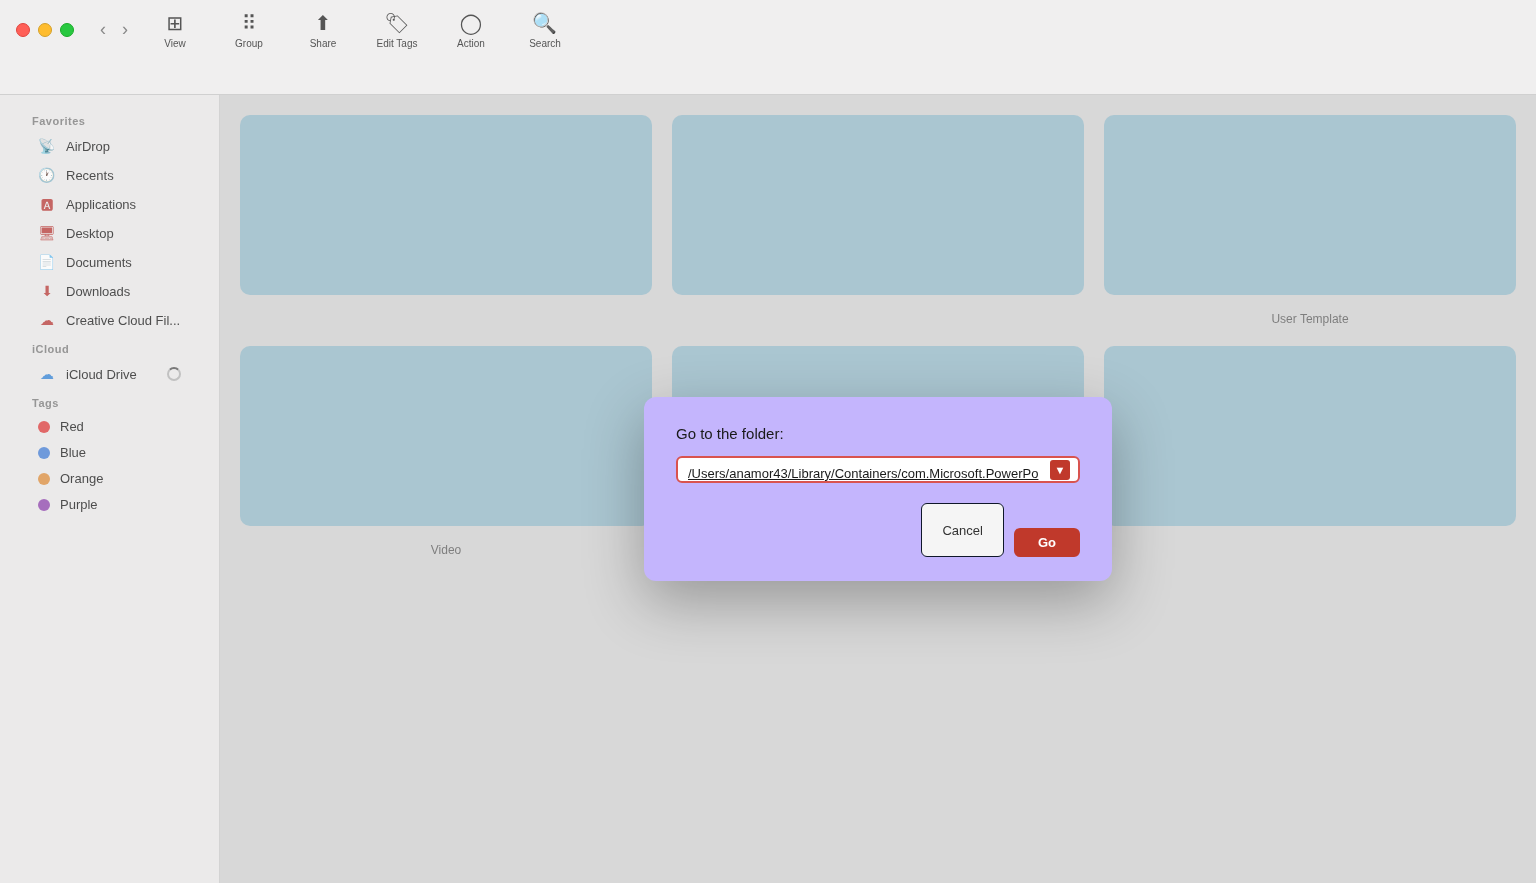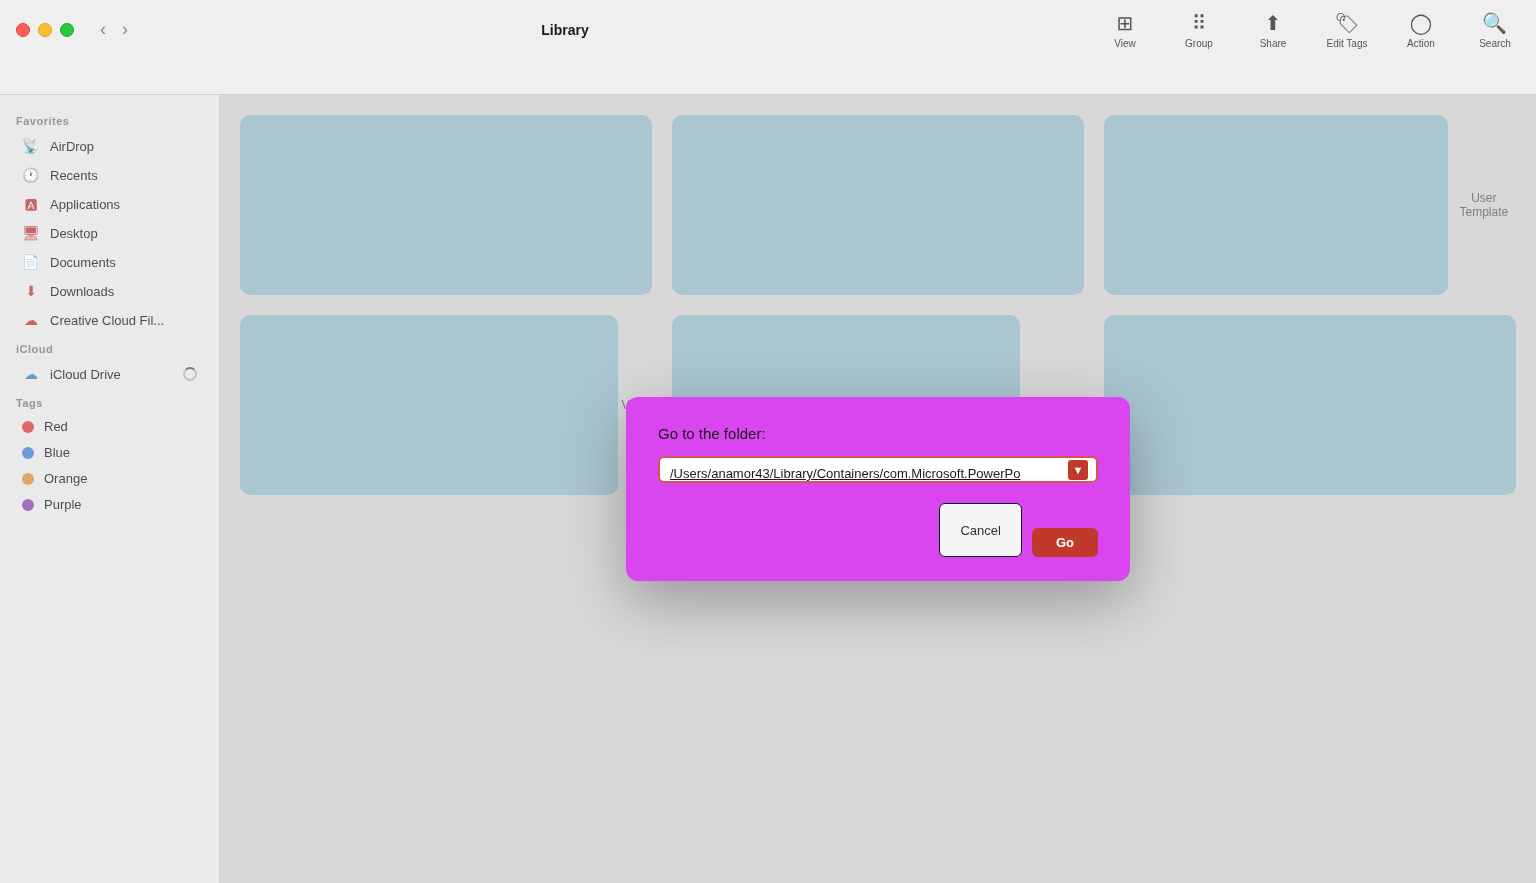--- a/index.html
+++ b/index.html
@@ -99,21 +99,21 @@
     .main-content {
       display: flex;
       flex: 1;
       overflow: hidden;
     }
 
     
     .sidebar {
       width: 220px;
       background: rgba(236, 234, 234, 0.92);
-      padding: 12px 0;
+      padding: 12px 16px;
       overflow-y: auto;
       border-right: 1px solid #d0d0d0;
       opacity: 0.85;
     }
 
     .sidebar-section-label {
       font-size: 11px;
       font-weight: 700;
       color: #888;
       padding: 8px 16px 4px 16px;
@@ -161,23 +161,23 @@
       display: grid;
       grid-template-columns: repeat(3, 1fr);
       gap: 20px;
       align-content: start;
       position: relative;
       overflow: hidden;
     }
 
     .file-item {
       display: flex;
-      flex-direction: row;
-      align-items: center;
-      gap: 4px;
+      flex-direction: column;
+      align-items: center;
+      gap: 17px;
     }
 
     .folder-icon {
       width: 100%;
       height: 180px;
       background: #8dc4db;
       border-radius: 10px;
     }
 
     .folder-label {
@@ -191,24 +191,24 @@
       position: absolute;
       top: 0; left: 0; right: 0; bottom: 0;
       background: rgba(200, 200, 200, 0.5);
       display: flex;
       align-items: center;
       justify-content: center;
       z-index: 100;
     }
 
     .dialog {
-      background: #d946ef;
+      background: #c4b5fd;
       border-radius: 12px;
       padding: 28px 32px 24px 32px;
-      width: 504px;
+      width: 468px;
       box-shadow: 0 20px 60px rgba(0,0,0,0.3);
     }
 
     .dialog-title {
       font-size: 15px;
       font-weight: 500;
       color: #1a1a1a;
       margin-bottom: 14px;
     }
 
@@ -294,21 +294,20 @@
       <div class="traffic-light tl-close"></div>
       <div class="traffic-light tl-minimize"></div>
       <div class="traffic-light tl-maximize"></div>
     </div>
 
     <div class="nav-buttons">
       <button class="nav-btn">‹</button>
       <button class="nav-btn">›</button>
     </div>
 
-    <div class="window-title">Library</div>
 
     <div class="toolbar-actions">
       <div class="toolbar-item">
         <span class="toolbar-icon">⊞</span>
         <span class="toolbar-label">View</span>
       </div>
       <div class="toolbar-item">
         <span class="toolbar-icon">⠿</span>
         <span class="toolbar-label">Group</span>
       </div>

